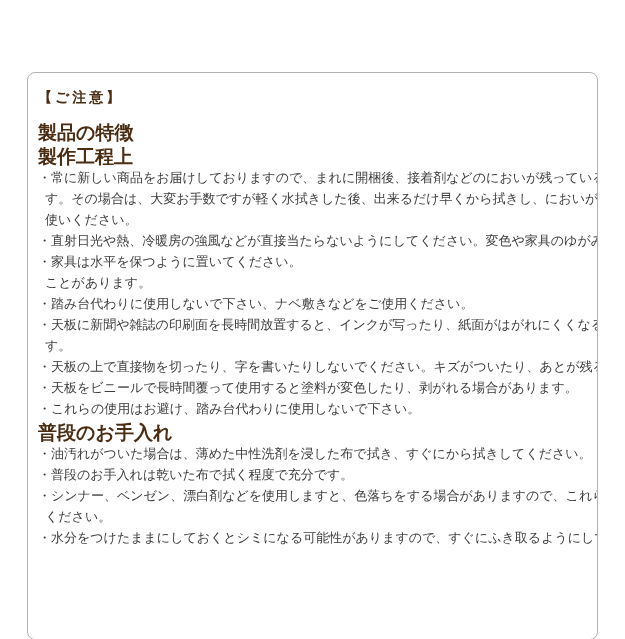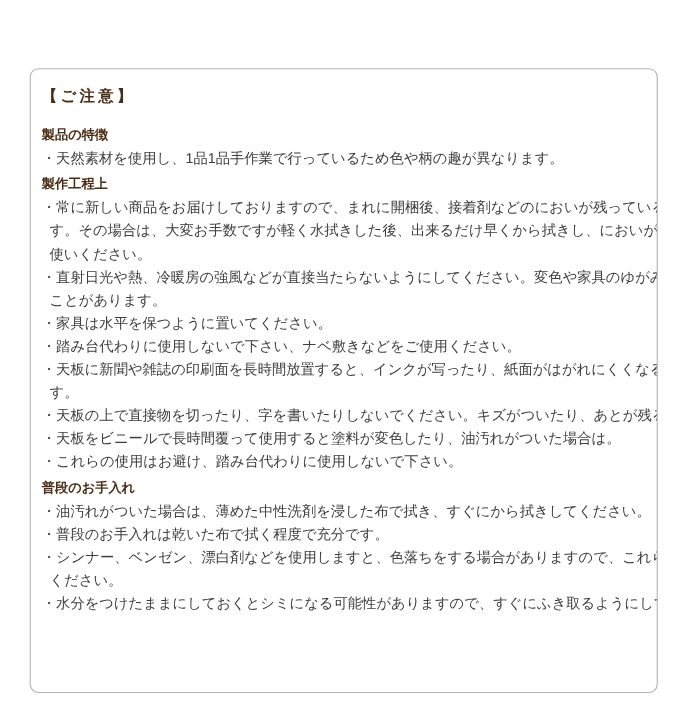--- a/index.html
+++ b/index.html
@@ -6,40 +6,40 @@
     margin: 0;
     padding: 0;
     background: #ffffff;
     width: 625px;
     height: 639px;
     font-family: "Liberation Sans", "DejaVu Sans", sans-serif;
   }
   .notice-box {
     position: absolute;
     left: 27px;
-    top: 62px;
+    top: 72px;
     width: 571px;
     height: 568px;
     box-sizing: border-box;
     border: 1px solid #b3b3b3;
     border-radius: 8px;
     background: #ffffff;
     padding: 14px 10px 0 10px;
     overflow: hidden;
   }
   .notice-title {
     font-size: 14px;
     font-weight: bold;
     color: #4b2d14;
     letter-spacing: 3px;
     line-height: 21px;
     margin-bottom: 14px;
   }
   .sec-heading {
-    font-size: 12px;
+    font-size: 19px;
     font-weight: bold;
     color: #4b2d14;
     line-height: 21px;
     margin-top: 3px;
   }
   .line {
     font-size: 13px;
     color: #3d3d3d;
     line-height: 21px;
     white-space: nowrap;
@@ -50,39 +50,38 @@
 </style>
 </head>
 <body>
 
 <div class="notice-box">
 
   <div class="notice-title">【ご注意】</div>
 
   <div class="section">
     <div class="sec-heading">製品の特徴</div>
-    <div class="line">・天然素材を使用し、1品1品手作業で行っているため色や柄の趣が異なります。</div>
   </div>
 
   <div class="section">
     <div class="sec-heading">製作工程上</div>
     <div class="line">・常に新しい商品をお届けしておりますので、まれに開梱後、接着剤などのにおいが残っていることがありま</div>
     <div class="line cont">す。その場合は、大変お手数ですが軽く水拭きした後、出来るだけ早くから拭きし、においが弱くなってからお</div>
     <div class="line cont">使いください。</div>
   </div>
 
   <div class="section">
     <div class="line">・直射日光や熱、冷暖房の強風などが直接当たらないようにしてください。変色や家具のゆがみの原因になる</div>
+    <div class="line">・家具は水平を保つように置いてください。</div>
     <div class="line cont">ことがあります。</div>
-    <div class="line">・家具は水平を保つように置いてください。</div>
     <div class="line">・踏み台代わりに使用しないで下さい、ナベ敷きなどをご使用ください。</div>
     <div class="line">・天板に新聞や雑誌の印刷面を長時間放置すると、インクが写ったり、紙面がはがれにくくなることがありま</div>
     <div class="line cont">す。</div>
     <div class="line">・天板の上で直接物を切ったり、字を書いたりしないでください。キズがついたり、あとが残る原因となります。</div>
-    <div class="line">・天板をビニールで長時間覆って使用すると塗料が変色したり、油汚れがついた場合は。</div>
+    <div class="line">・天板をビニールで長時間覆って使用すると塗料が変色したり、剥がれる場合があります。</div>
     <div class="line">・これらの使用はお避け、踏み台代わりに使用しないで下さい。</div>
   </div>
 
   <div class="section">
     <div class="sec-heading">普段のお手入れ</div>
     <div class="line">・油汚れがついた場合は、薄めた中性洗剤を浸した布で拭き、すぐにから拭きしてください。</div>
     <div class="line">・普段のお手入れは乾いた布で拭く程度で充分です。</div>
     <div class="line">・シンナー、ベンゼン、漂白剤などを使用しますと、色落ちをする場合がありますので、これらの使用はお避け</div>
     <div class="line cont">ください。</div>
     <div class="line">・水分をつけたままにしておくとシミになる可能性がありますので、すぐにふき取るようにしてください。</div>

